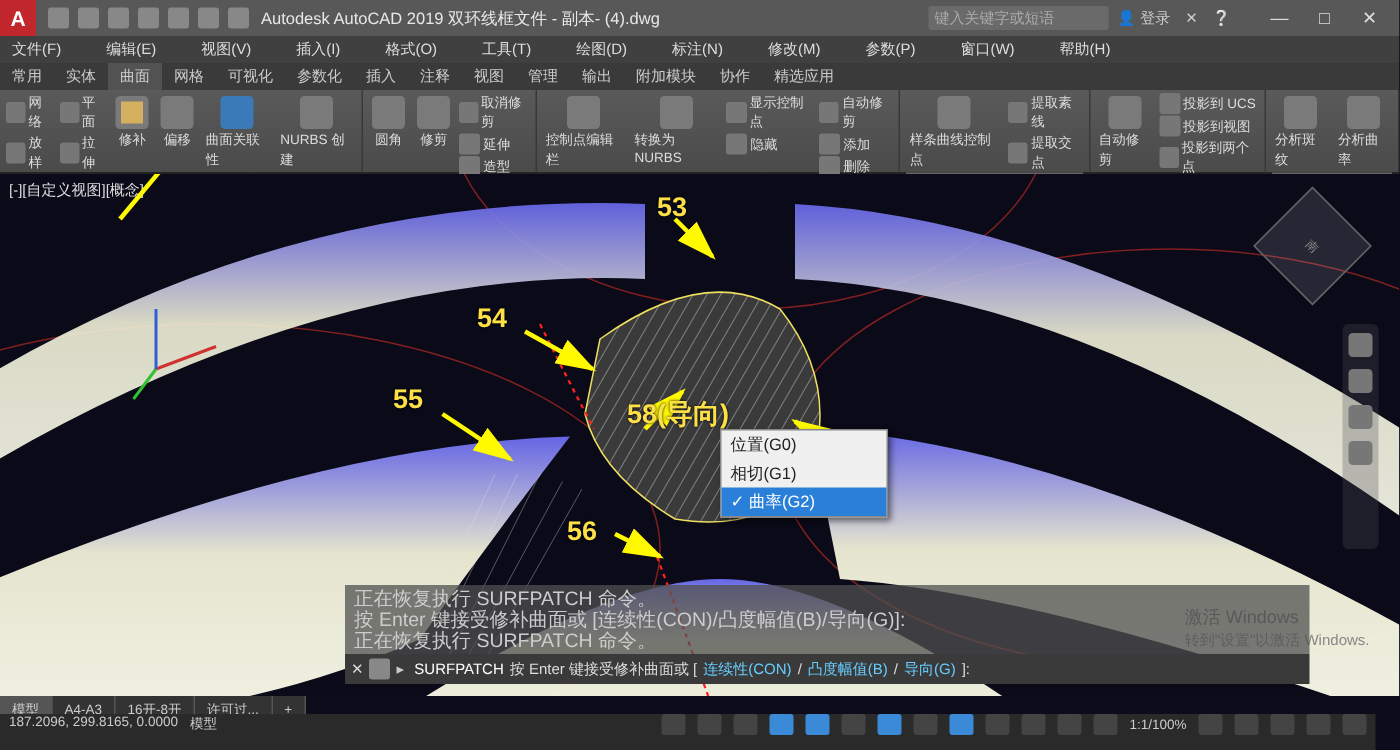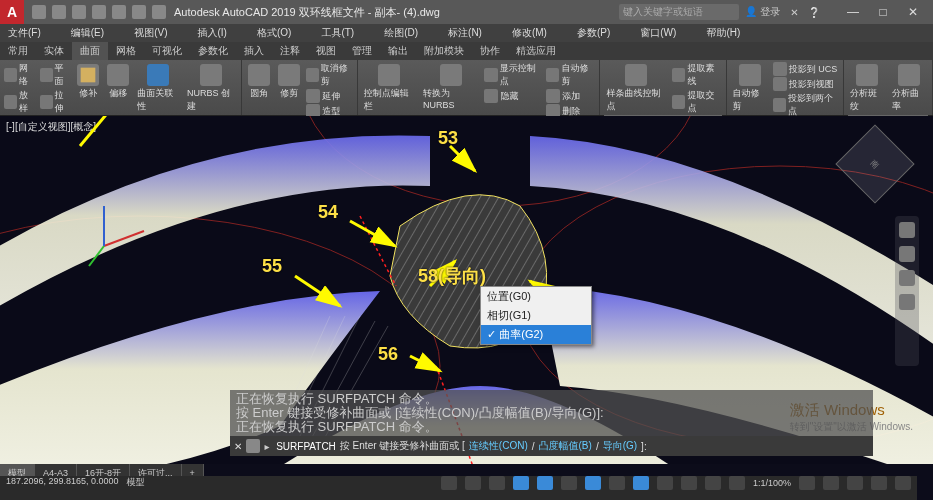--- a/index.html
+++ b/index.html
@@ -366,21 +366,21 @@
 
   <div class="viewcube">南</div>
   <div class="navbar">
     <div class="nav-btn"></div>
     <div class="nav-btn"></div>
     <div class="nav-btn"></div>
     <div class="nav-btn"></div>
   </div>
 
   <div class="watermark">
-    <div style="font-size:15px;color:#a16207">激活 Windows</div>
+    <div style="font-size:12px;color:#737373">激活 Windows</div>
     <div style="font-size:10px">转到"设置"以激活 Windows.</div>
   </div>
 </div>
 
 <div class="cmdline-wrap">
   <div class="cmd-history">
     <div>正在恢复执行 SURFPATCH 命令。</div>
     <div>按 Enter 键接受修补曲面或 [连续性(CON)/凸度幅值(B)/导向(G)]:</div>
     <div>正在恢复执行 SURFPATCH 命令。</div>
   </div>

